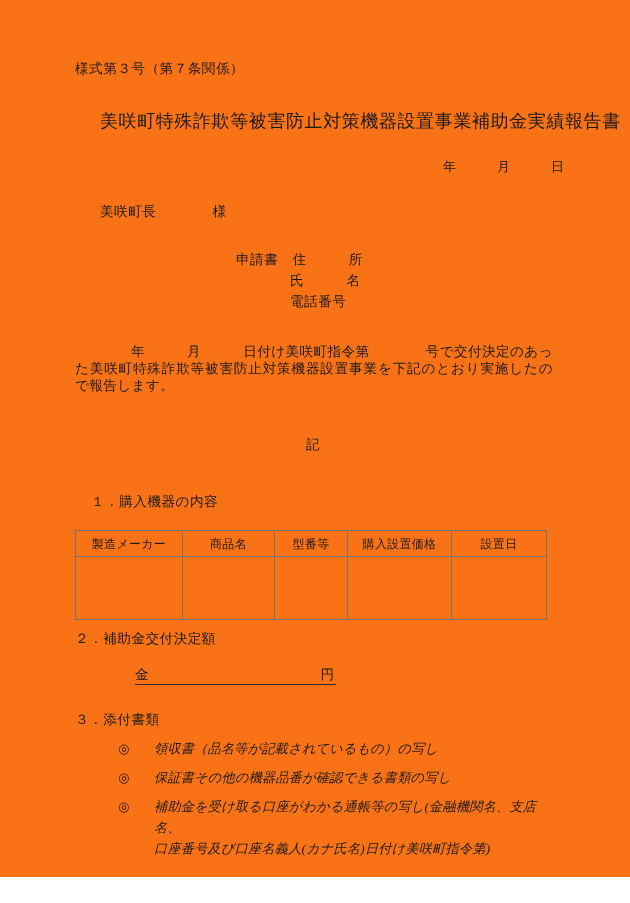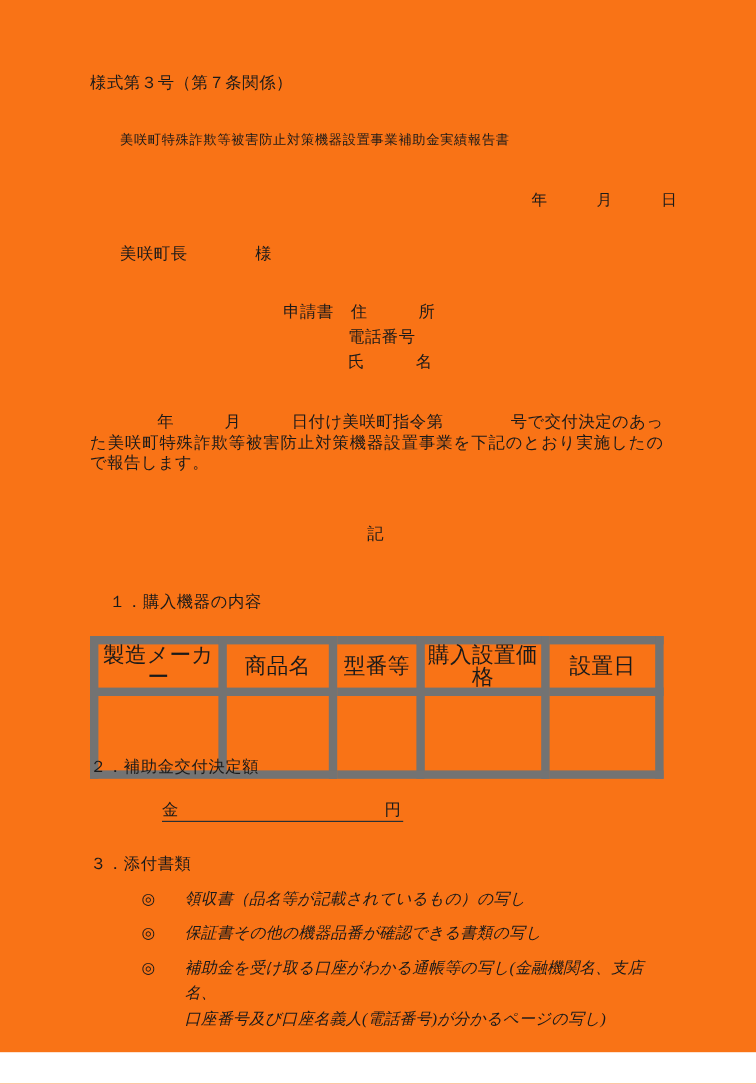--- a/index.html
+++ b/index.html
@@ -26,21 +26,21 @@
   .abs { position: absolute; white-space: pre; }
 
   
   .form-no {
     left: 75px;  top: 62px;
     font-size: 13.6px;
     letter-spacing: 0.5px;
   }
   .doc-title {
     left: 100px; top: 112px;
-    font-size: 11px;
+    font-size: 18px;
     letter-spacing: 0.6px;
   }
   .date-line {
     left: 443px; top: 160px;
     font-size: 13px;
     letter-spacing: 0.5px;
   }
   .addressee {
     left: 100px; top: 205px;
     font-size: 13.6px;
@@ -83,23 +83,23 @@
 
   
   #equip-table {
     position: absolute;
     left: 75px; top: 530px;
     width: 471px;
     border-collapse: collapse;
     table-layout: fixed;
   }
   #equip-table th, #equip-table td {
-    border: 7px solid #737373;
+    border: 1px solid #737373;
     font-weight: normal;
-    font-size: 18px;
+    font-size: 12px;
     text-align: center;
     letter-spacing: 0.3px;
     font-family: "Liberation Serif", "DejaVu Serif", serif;
   }
   #equip-table th { height: 25px; padding: 0; }
   #equip-table td { height: 62px; padding: 0; }
   #equip-table col.c0 { width: 107px; }
   #equip-table col.c1 { width: 92px; }
   #equip-table col.c2 { width: 73px; }
   #equip-table col.c3 { width: 104px; }
@@ -148,22 +148,22 @@
   <div class="abs form-no">様式第３号（第７条関係）</div>
 
   <div class="abs doc-title">美咲町特殊詐欺等被害防止対策機器設置事業補助金実績報告書</div>
 
   <div class="abs date-line">年　　　月　　　日</div>
 
   <div class="abs addressee">美咲町長　　　　様</div>
 
   <div class="applicant">
     <div class="row">申請書　住　　　所</div>
+    <div class="row indent">氏　　　名</div>
     <div class="row indent">電話番号</div>
-    <div class="row indent">氏　　　名</div>
   </div>
 
   <div class="body-para">　　　　年　　　月　　　日付け美咲町指令第　　　　号で交付決定のあった美咲町特殊詐欺等被害防止対策機器設置事業を下記のとおり実施したので報告します。</div>
 
   <div class="abs ki">記</div>
 
   <div class="abs section-head sec1">１．購入機器の内容</div>
 
   <table id="equip-table">
     <colgroup>
@@ -211,19 +211,19 @@
 
     <div class="att-item">
       <span class="mark">◎</span>
       <span class="txt">保証書その他の機器品番が確認できる書類の写し</span>
     </div>
 
     <div class="att-item">
       <span class="mark">◎</span>
       <span class="txt">
         <span>補助金を受け取る口座がわかる通帳等の写し(金融機関名、支店名、</span>
-        <span class="l2">口座番号及び口座名義人(電話番号)が分かるページの写し)</span>
+        <span class="l2">口座番号及び口座名義人(カナ氏名)日付け美咲町指令第)</span>
       </span>
     </div>
 
   </div>
 
 </div>
 
 </body></html>

